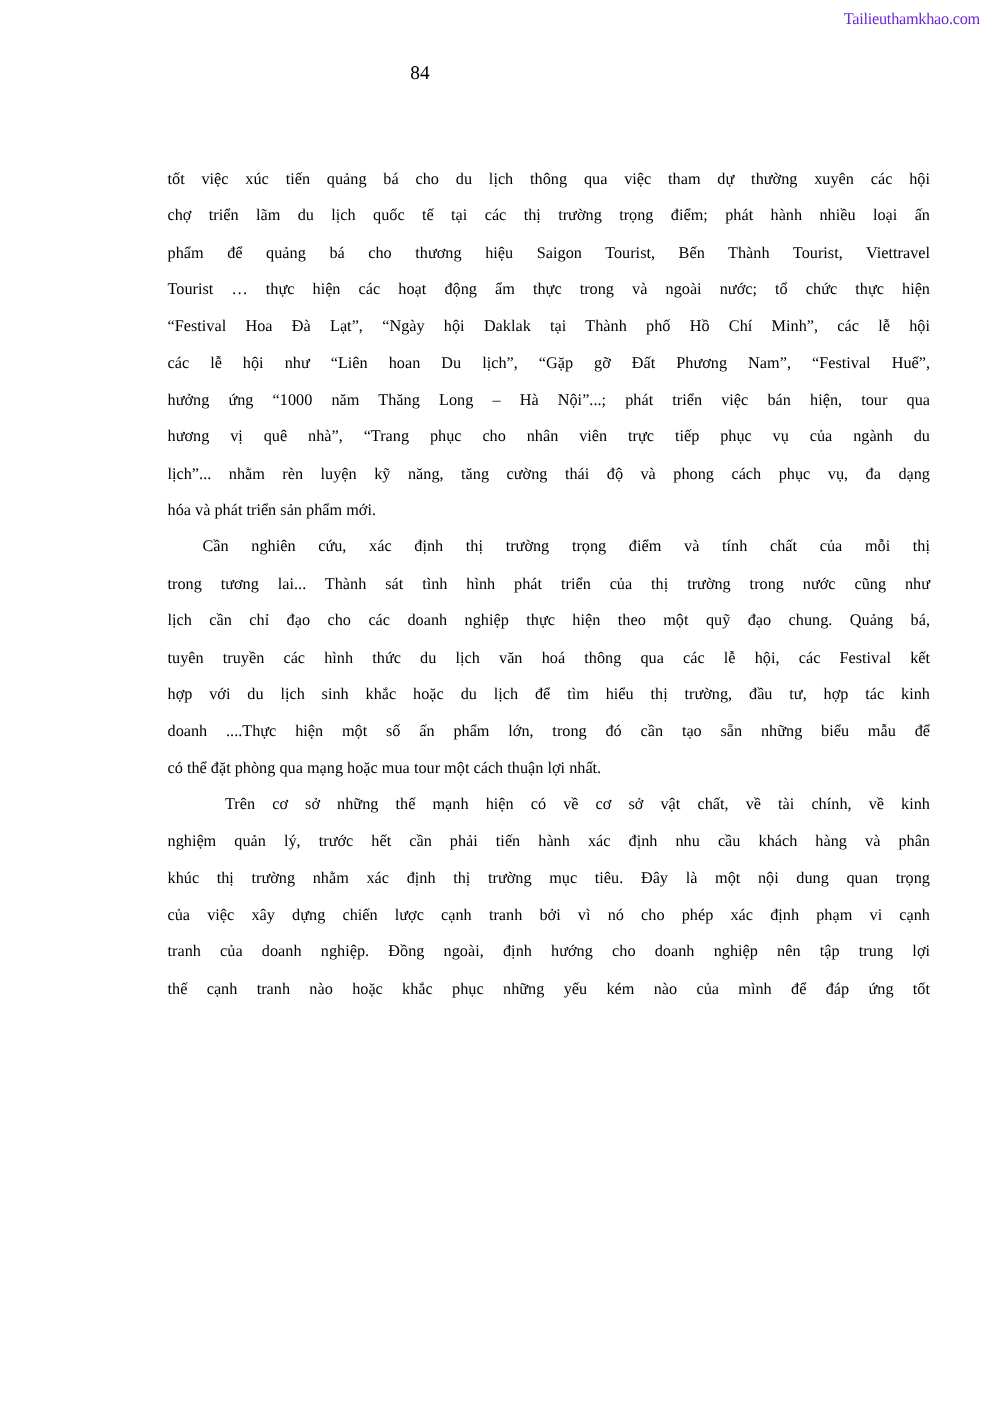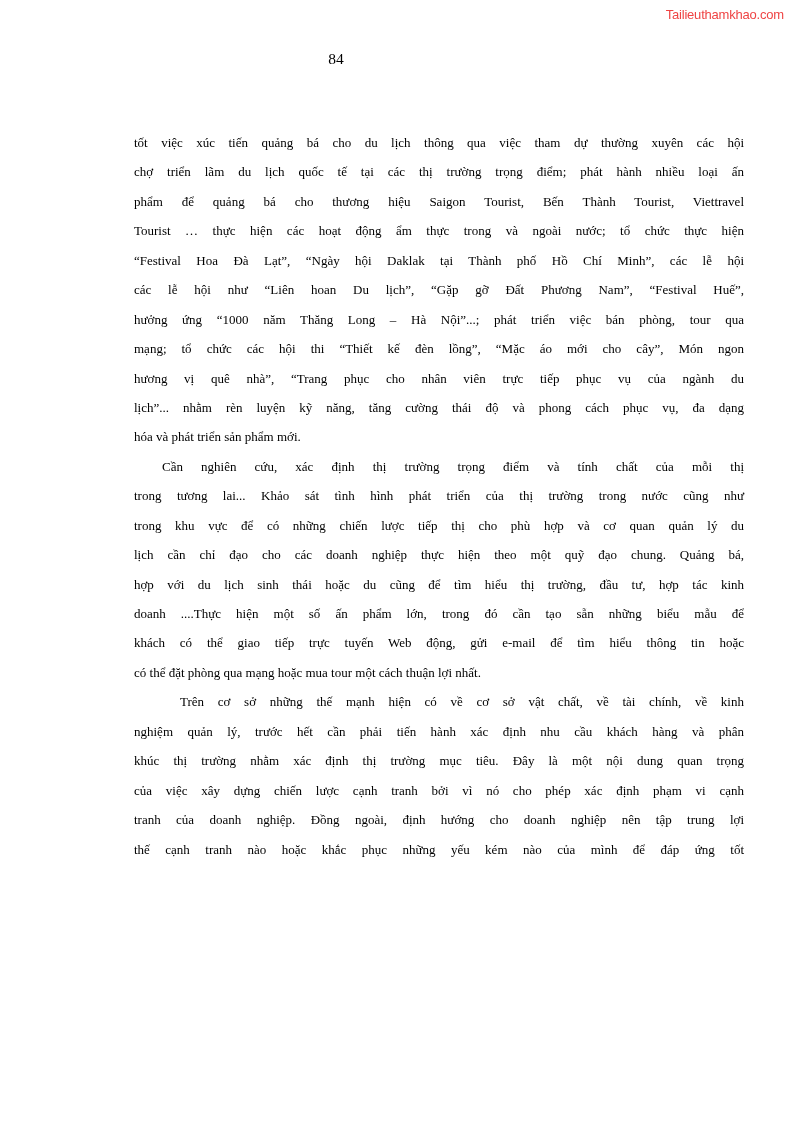--- a/index.html
+++ b/index.html
@@ -12,23 +12,23 @@
       height: 1123px;
       position: relative;
       overflow: hidden;
       font-family: "Liberation Serif", "DejaVu Serif", serif;
       color: #000000;
     }
     .watermark {
       position: absolute;
       top: 7px;
       right: 10px;
-      font-family: Liberation Sans, sans-serif;
+      font-family: Liberation Serif, serif;
       font-size: 13px;
-      color: #ef4444;
+      color: #6d28d9;
       letter-spacing: -0.2px;
     }
     .page-number {
       position: absolute;
       top: 50px;
       left: 0;
       width: 672px;
       text-align: center;
       font-size: 15.5px;
     }
@@ -65,35 +65,33 @@
 
 <div class="content">
 
   <div>
     <div class="line">tốt việc xúc tiến quảng bá cho du lịch thông qua việc tham dự thường xuyên các hội</div>
     <div class="line">chợ triển lãm du lịch quốc tế tại các thị trường trọng điểm; phát hành nhiều loại ấn</div>
     <div class="line">phẩm để quảng bá cho thương hiệu Saigon Tourist, Bến Thành Tourist, Viettravel</div>
     <div class="line">Tourist … thực hiện các hoạt động ẩm thực trong và ngoài nước; tổ chức thực hiện</div>
     <div class="line">“Festival Hoa Đà Lạt”, “Ngày hội Daklak tại Thành phố Hồ Chí Minh”, các lễ hội</div>
     <div class="line">các lễ hội như “Liên hoan Du lịch”, “Gặp gỡ Đất Phương Nam”, “Festival Huế”,</div>
-    <div class="line">hưởng ứng “1000 năm Thăng Long – Hà Nội”...; phát triển việc bán phòng, tour qua</div>
-    <div class="line">mạng; tổ chức các hội thi “Thiết kế đèn lồng”, “Mặc áo mới cho cây”, Món ngon</div>
+    <div class="line">hưởng ứng “1000 năm Thăng Long – Hà Nội”...; phát triển việc bán hiện, tour qua</div>
     <div class="line">hương vị quê nhà”, “Trang phục cho nhân viên trực tiếp phục vụ của ngành du</div>
     <div class="line">lịch”... nhằm rèn luyện kỹ năng, tăng cường thái độ và phong cách phục vụ, đa dạng</div>
     <div class="line last">hóa và phát triển sản phẩm mới.</div>
   </div>
 
   <div>
     <div class="line indent">Cần nghiên cứu, xác định thị trường trọng điểm và tính chất của mỗi thị</div>
-    <div class="line">trong tương lai... Khảo sát tình hình phát triển của thị trường trong nước cũng như</div>
-    <div class="line">trong khu vực để có những chiến lược tiếp thị cho phù hợp và cơ quan quản lý du</div>
+    <div class="line">trong tương lai... Thành sát tình hình phát triển của thị trường trong nước cũng như</div>
     <div class="line">lịch cần chỉ đạo cho các doanh nghiệp thực hiện theo một quỹ đạo chung. Quảng bá,</div>
-    <div class="line">hợp với du lịch sinh thái hoặc du cũng để tìm hiểu thị trường, đầu tư, hợp tác kinh</div>
+    <div class="line">tuyên truyền các hình thức du lịch văn hoá thông qua các lễ hội, các Festival kết</div>
+    <div class="line">hợp với du lịch sinh khắc hoặc du lịch để tìm hiểu thị trường, đầu tư, hợp tác kinh</div>
     <div class="line">doanh ....Thực hiện một số ấn phẩm lớn, trong đó cần tạo sẵn những biểu mẫu để</div>
-    <div class="line">khách có thể giao tiếp trực tuyến Web động, gửi e-mail để tìm hiểu thông tin hoặc</div>
     <div class="line last">có thể đặt phòng qua mạng hoặc mua tour một cách thuận lợi nhất.</div>
   </div>
 
   <div>
     <div class="line indent2">Trên cơ sở những thế mạnh hiện có về cơ sở vật chất, về tài chính, về kinh</div>
     <div class="line">nghiệm quản lý, trước hết cần phải tiến hành xác định nhu cầu khách hàng và phân</div>
     <div class="line">khúc thị trường nhằm xác định thị trường mục tiêu. Đây là một nội dung quan trọng</div>
     <div class="line">của việc xây dựng chiến lược cạnh tranh bởi vì nó cho phép xác định phạm vi cạnh</div>
     <div class="line">tranh của doanh nghiệp. Đồng ngoài, định hướng cho doanh nghiệp nên tập trung lợi</div>
     <div class="line">thế cạnh tranh nào hoặc khắc phục những yếu kém nào của mình để đáp ứng tốt</div>

